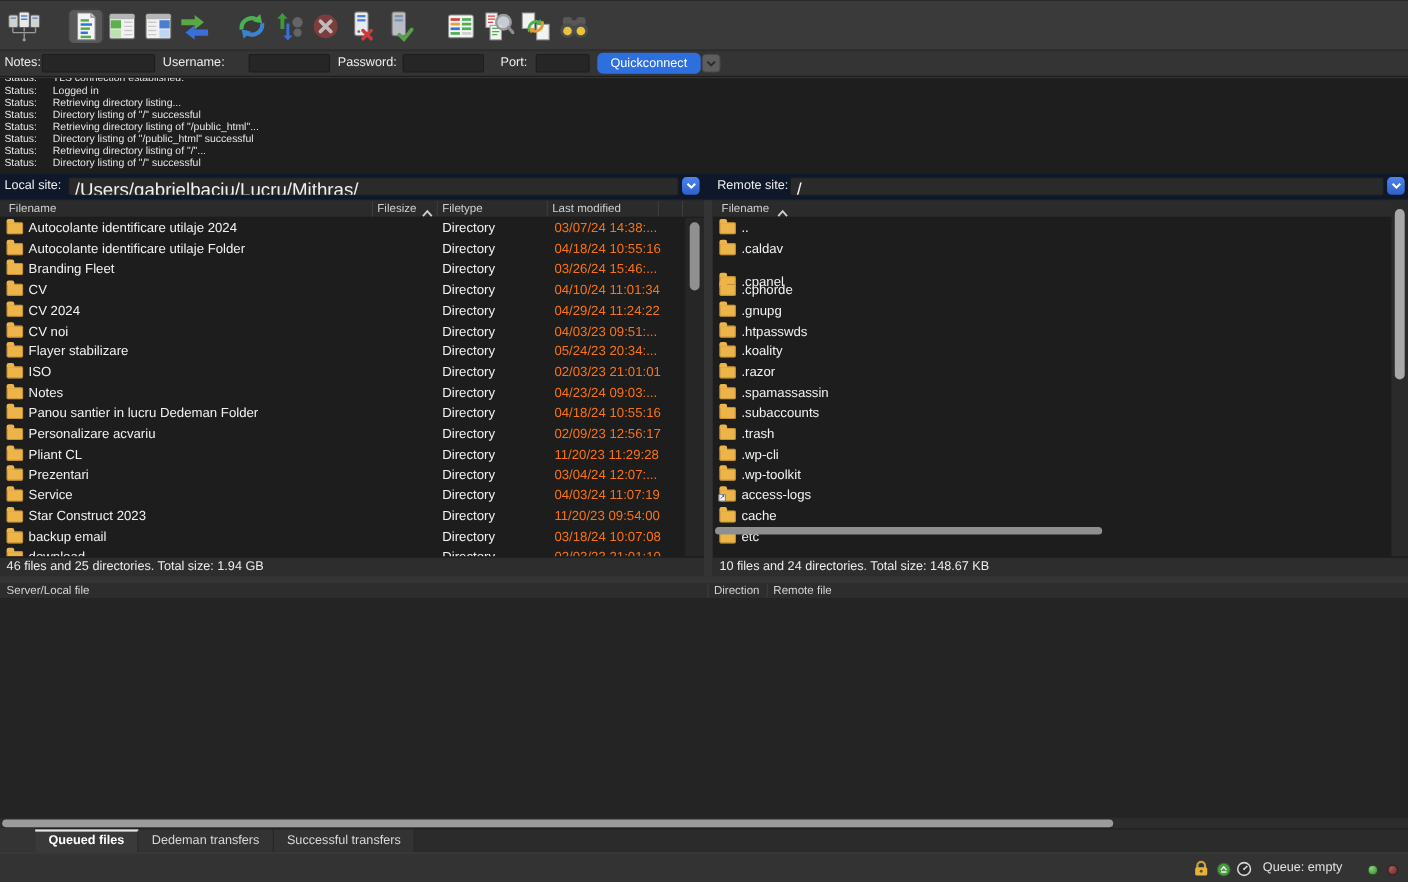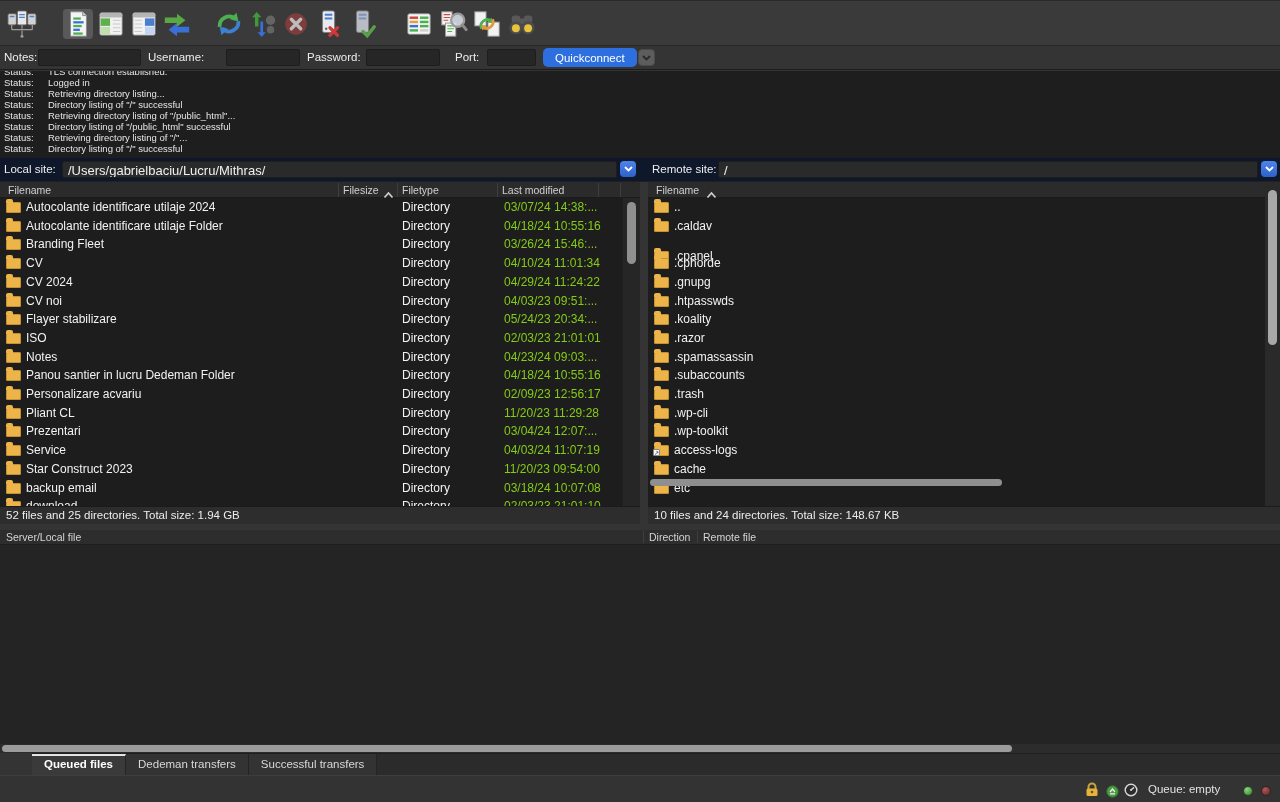--- a/index.html
+++ b/index.html
@@ -33,39 +33,39 @@
          overflow:hidden; }
   .log-line { position:absolute; left:0; width:100%; height:11px; font-size:9.5px; color:#e6e6e6; }
   .log-label { position:absolute; left:4px; }
   .log-msg { position:absolute; left:48px; }
 
   
   .sitebar { position:absolute; left:0; top:158px; width:1280px; height:24px; background:#0f172a;
              border-bottom:1px solid #202020; }
   .sitelabel { position:absolute; top:5px; font-size:11.5px; color:#ededed; }
   .sitepath { position:absolute; top:3px; height:17px; background:#2a2a2a; border:1px solid #1d1d1d;
-              border-radius:2px; color:#f0f0f0; font-size:13px; padding:1px 5px 0 5px; overflow:hidden; white-space:nowrap; }
+              border-radius:2px; color:#f0f0f0; font-size:17px; padding:1px 5px 0 5px; overflow:hidden; white-space:nowrap; }
   .bluedd { position:absolute; top:3px; width:16px; height:16px; border-radius:4px;
             background:linear-gradient(#4d85ec,#2d61c9); display:flex; align-items:center; justify-content:center; }
 
   
   .pane { position:absolute; top:182px; height:342px; background:#1d1d1d; }
   .pane-left  { left:0; width:640px; }
   .pane-right { left:648px; width:632px; }
   .pane-split { position:absolute; top:182px; left:640px; width:8px; height:342px; background:#343434; }
   .colhdr { position:absolute; left:0; top:0; width:100%; height:16px; background:#2b2b2b;
             border-bottom:1px solid #1b1b1b; }
   .colhdr .cell { position:absolute; top:2px; font-size:10.5px; color:#cfcfcf; }
   .colhdr .vline { position:absolute; top:1px; width:1px; height:14px; background:#3e3e3e; }
   .sortarrow { position:absolute; top:3px; }
   .list { position:absolute; left:0; top:16px; width:100%; height:308px; overflow:hidden; }
   .frow { position:absolute; left:0; width:100%; height:19px; }
   .fname { position:absolute; left:26px; top:2px; font-size:12px; color:#f2f2f2; white-space:nowrap; }
   .ftype { position:absolute; left:402px; top:2px; font-size:12px; color:#f2f2f2; }
-  .fmod  { position:absolute; left:504px; top:2px; font-size:12px; color:#84cc16; white-space:nowrap; }
+  .fmod  { position:absolute; left:504px; top:2px; font-size:12px; color:#f97316; white-space:nowrap; }
   .folder { position:absolute; left:6px; top:4px; width:15px; height:11px; background:#edb44a;
             border-radius:1.5px; box-shadow:inset 0 0 0 1px rgba(120,80,0,.35); }
   .folder::before { content:""; position:absolute; top:-3px; left:0; width:7px; height:4px;
                     background:#edb44a; border-radius:2px 2px 0 0; }
   .symlink-badge { position:absolute; left:-1px; top:4px; width:7px; height:7px; background:#f5f5f5;
                    border:1px solid #888; border-radius:1px; font-size:6px; line-height:6px; color:#222; text-align:center; }
   .panestatus { position:absolute; left:0; top:324px; width:100%; height:18px; background:#2d2d2d;
                 border-top:1px solid #1b1b1b; font-size:11.5px; color:#ececec; padding:2px 0 0 6px; }
   
   .vtrack-left { position:absolute; left:622px; top:16px; width:18px; height:308px; background:#262626;
@@ -421,21 +421,21 @@
         <div class="frow" style="top: 299.2px;">
           <span class="folder"></span>
           <span class="fname">download</span>
           <span class="ftype">Directory</span>
           <span class="fmod">02/03/23 21:01:10</span>
         </div>
       </div>
     <div class="vtrack-left">
       <div class="vthumb" style="left:4px; width:9px; top:4px; height:62px"></div>
     </div>
-    <div class="panestatus">52 files and 25 directories. Total size: 1.94 GB</div>
+    <div class="panestatus">46 files and 25 directories. Total size: 1.94 GB</div>
   </div>
 
   <div class="pane-split"></div>
 
   <div class="pane pane-right">
     <div class="colhdr">
       <span class="cell" style="left:8px">Filename</span>
       <span class="sortarrow" style="left:58px">
         <svg width="11" height="8" viewBox="0 0 11 8">
             <path d="M1.5 6.5L5.5 2l4 4.5" stroke="#cfcfcf" stroke-width="1.7" fill="none"></path>

